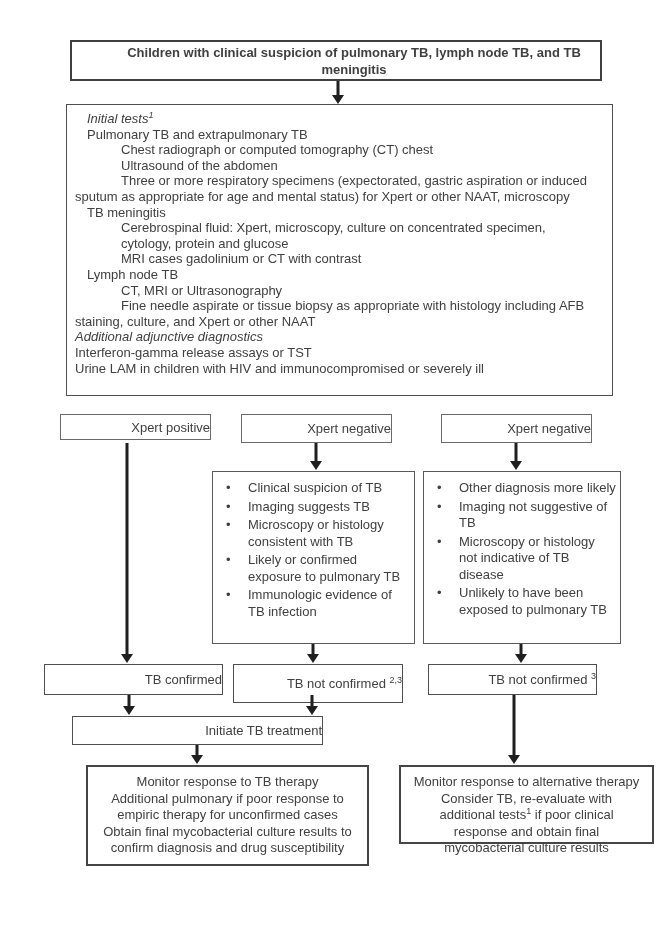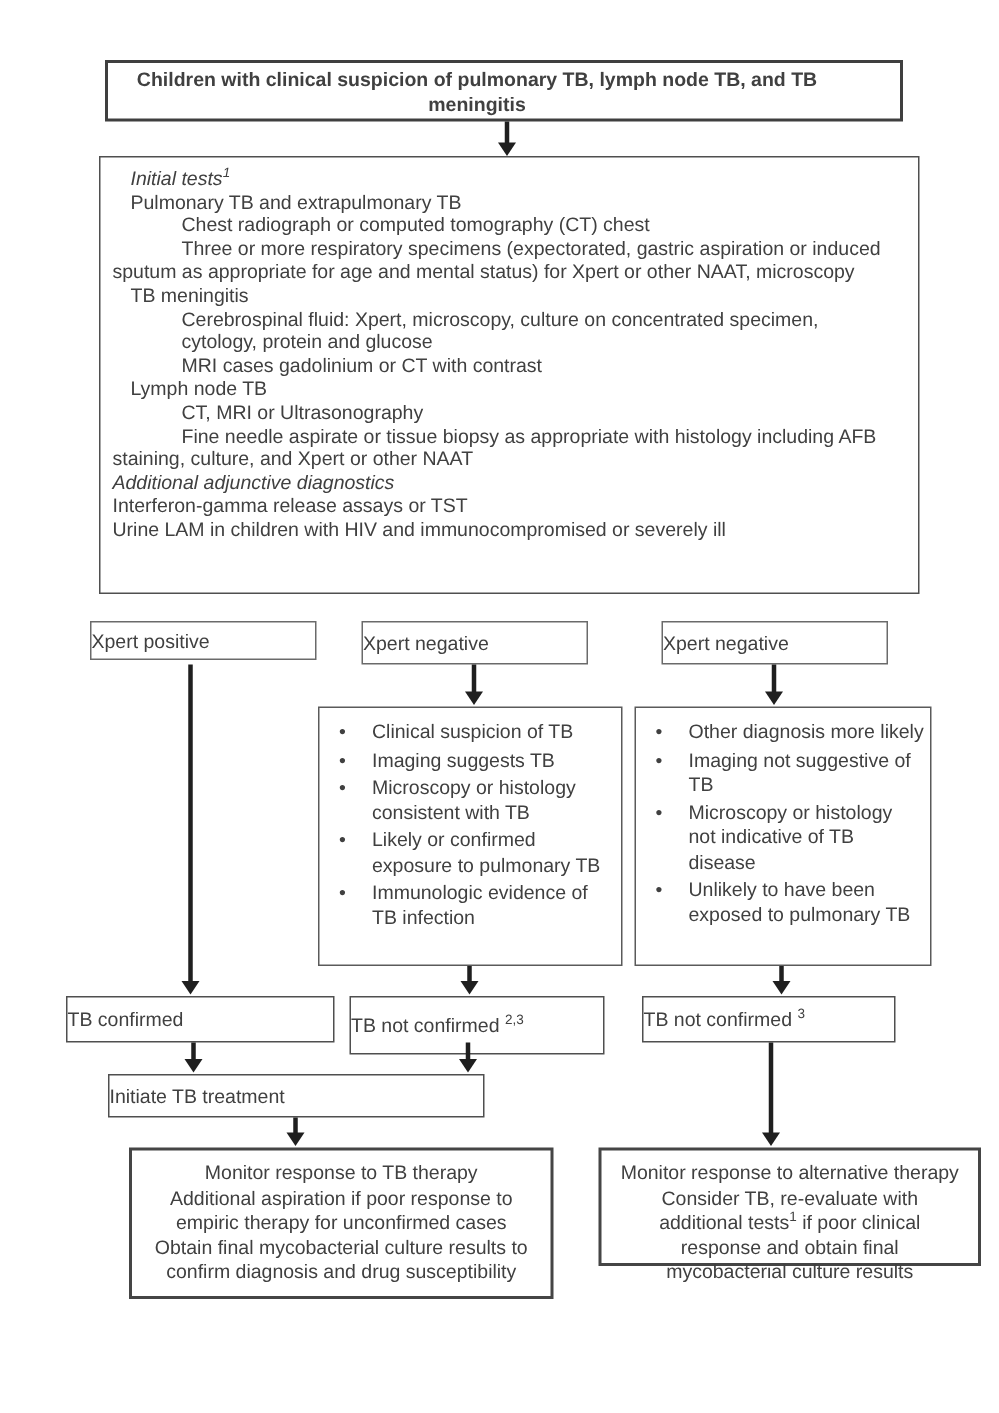--- a/index.html
+++ b/index.html
@@ -1,21 +1,21 @@
 <!DOCTYPE html>
 <html><head>
 <meta charset="utf-8">
 <style>
   html,body{margin:0;padding:0;background:#ffffff;}
   .stage{
     position:relative;width:666px;height:942px;background:#ffffff;
     font-family:"Liberation Sans", sans-serif;color:#404040;overflow:hidden;
   }
   .box{position:absolute;box-sizing:border-box;background:#ffffff;}
-  .cbox{display:flex;align-items:center;justify-content:flex-start;text-align:center;}
+  .cbox{display:flex;align-items:center;justify-content:flex-end;text-align:center;}
   .b-top{border:2px solid #3f3f3f;}
   .b-std{border:1.5px solid #4f4f4f;}
   .b-lite{border:1.5px solid #6a6a6a;}
   .b-crit{border:1.5px solid #5a5a5a;}
   .b-mon{border:2px solid #454545;}
   .title-text{font-weight:bold;font-size:13px;line-height:17px;max-width:492px;}
   .lbl{font-size:13px;white-space:nowrap;}
   sup{font-size:9px;line-height:0;vertical-align:super;}
   
   .it{padding:6px 8px;font-size:13px;line-height:15.6px;text-align:left;}
@@ -49,20 +49,21 @@
 
   <div class="arrow" style="left:331px;top:81px;height:23px;">
     <span class="shaft"></span>
     <span class="head"></span>
   </div>
 
   <div class="box it b-std" style="left:66px;top:104px;width:547px;height:292px;">
       <div class="it-line bold italic">Initial tests<sup>1</sup></div>
       <div class="it-line bold">Pulmonary TB and extrapulmonary TB</div>
       <div class="it-line indent">Chest radiograph or computed tomography (CT) chest</div>
+      <div class="it-line indent">Ultrasound of the abdomen</div>
       <div class="it-line indent">Three or more respiratory specimens (expectorated, gastric aspiration or induced</div>
       <div class="it-line">sputum as appropriate for age and mental status) for Xpert or other NAAT, microscopy</div>
       <div class="it-line bold">TB meningitis</div>
       <div class="it-line indent">Cerebrospinal fluid: Xpert, microscopy, culture on concentrated specimen,</div>
       <div class="it-line indent">cytology, protein and glucose</div>
       <div class="it-line indent">MRI cases gadolinium or CT with contrast</div>
       <div class="it-line bold">Lymph node TB</div>
       <div class="it-line indent">CT, MRI or Ultrasonography</div>
       <div class="it-line indent">Fine needle aspirate or tissue biopsy as appropriate with histology including AFB</div>
       <div class="it-line">staining, culture, and Xpert or other NAAT</div>
@@ -172,21 +173,21 @@
     <span class="head"></span>
   </div>
 
   <div class="arrow" style="left:507px;top:695px;height:69px;">
     <span class="shaft"></span>
     <span class="head"></span>
   </div>
 
   <div class="box mon b-mon" style="left:70px;top:765px;width:283px;height:101px;">
       <div class="m-line">Monitor response to TB therapy</div>
-      <div class="m-line">Additional aspiration if poor response to</div>
+      <div class="m-line">Additional pulmonary if poor response to</div>
       <div class="m-line">empiric therapy for unconfirmed cases</div>
       <div class="m-line">Obtain final mycobacterial culture results to</div>
       <div class="m-line">confirm diagnosis and drug susceptibility</div>
     </div>
   <div class="box mon b-mon" style="left:383px;top:765px;width:255px;height:79px;">
       <div class="m-line">Monitor response to alternative therapy</div>
       <div class="m-line">Consider TB, re-evaluate with</div>
       <div class="m-line">additional tests<sup>1</sup> if poor clinical</div>
       <div class="m-line">response and obtain final</div>
       <div class="m-line">mycobacterial culture results</div>

